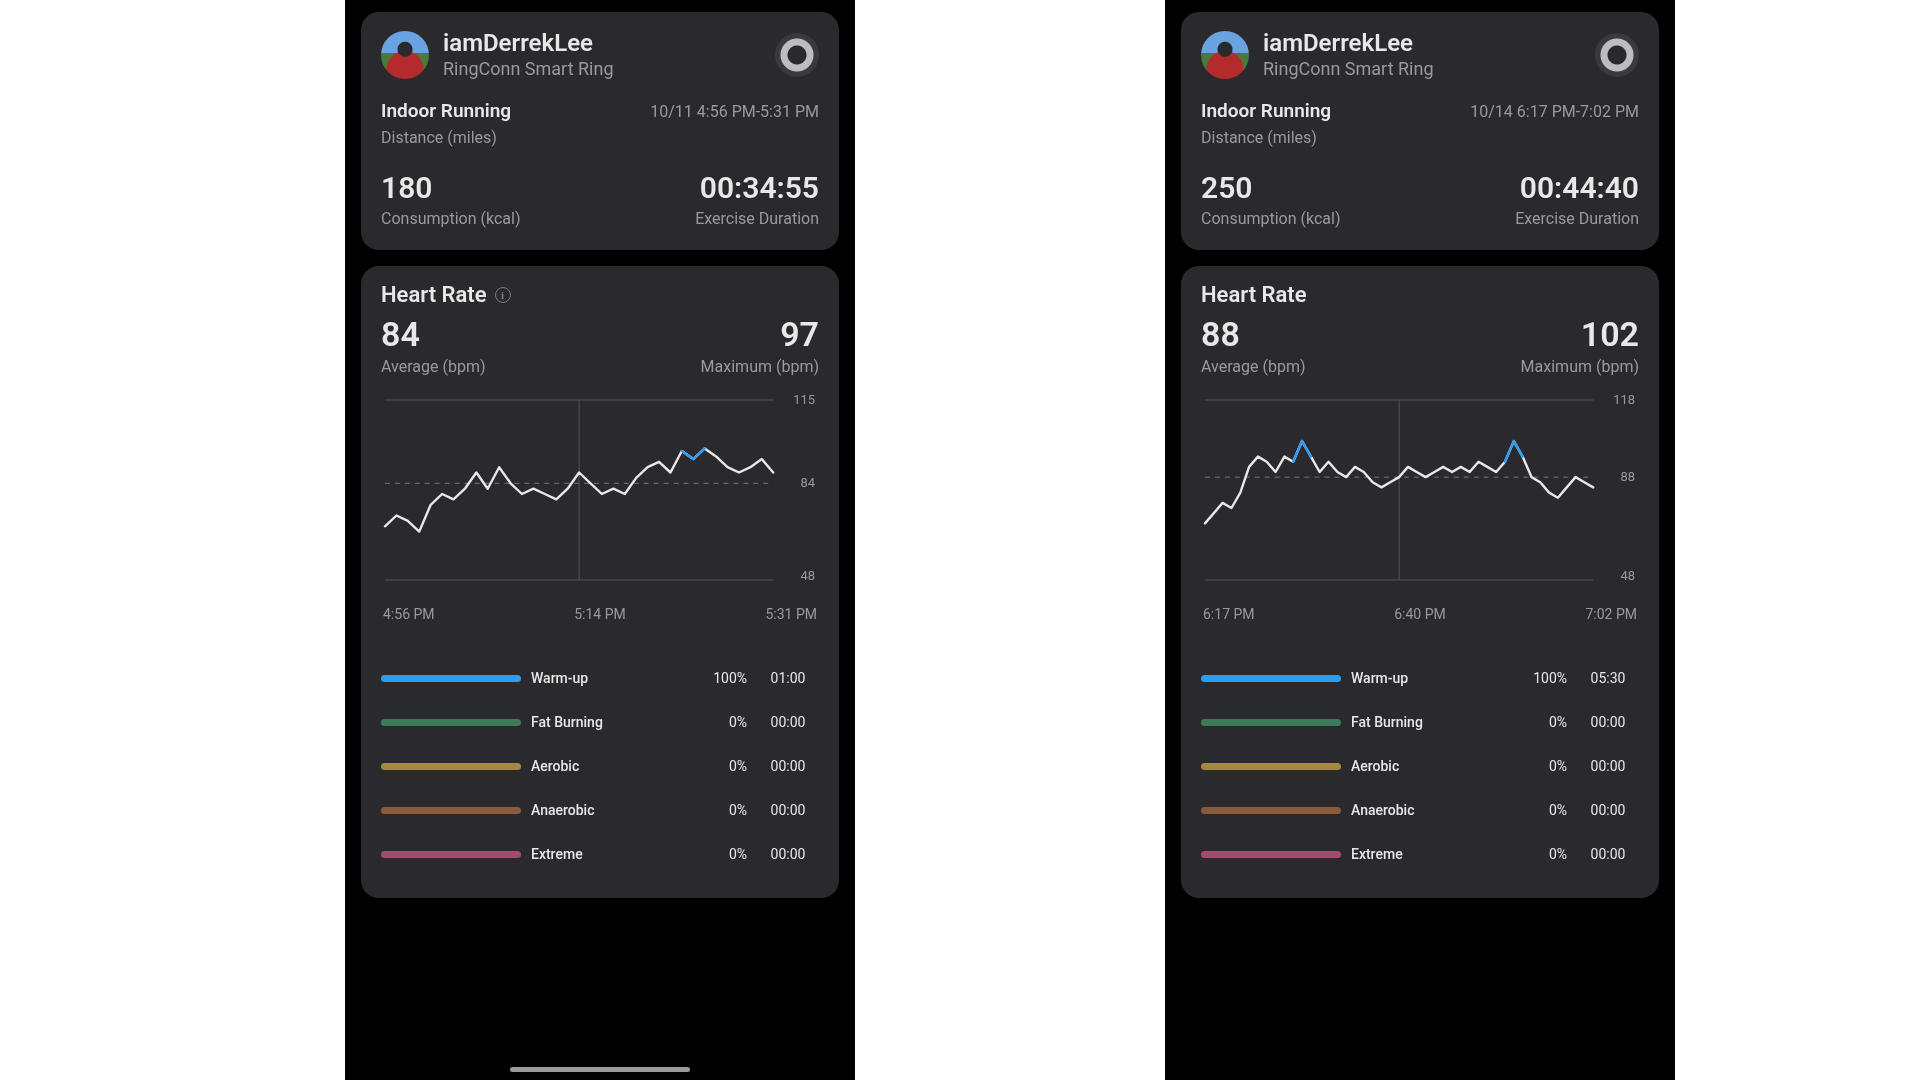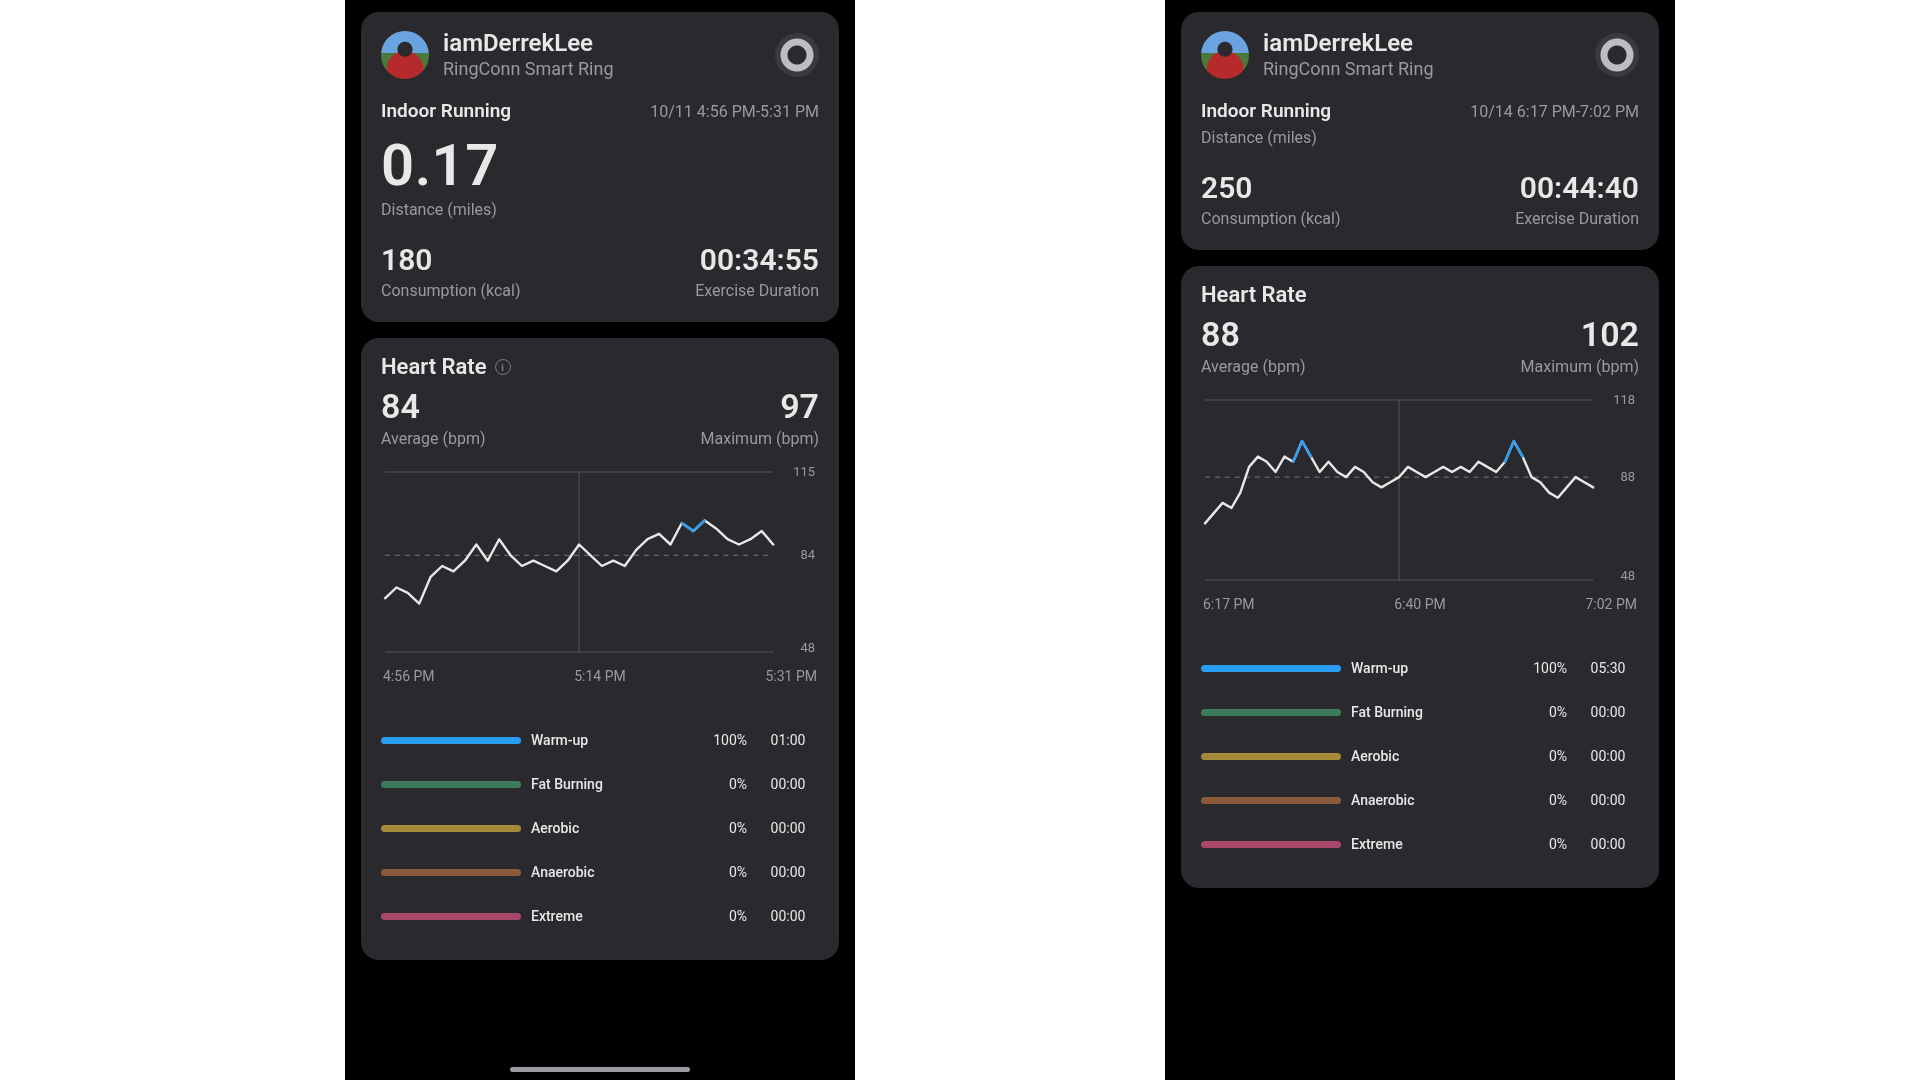--- a/index.html
+++ b/index.html
@@ -110,21 +110,21 @@
   .hr-r { text-align: right; }
 
   
   .chart-wrap { margin-top: 14px; }
   .chart {
     width: 100%; height: 200px; display: block;
   }
   .xaxis {
     display: flex; justify-content: space-between;
     font-size: 14px; color: var(--fg-dim);
-    margin-top: 6px;
+    margin-top: 16px;
     padding: 0 2px;
   }
 
   
   .zones { margin-top: 34px; }
   .zone-row {
     display: flex; align-items: center;
     gap: 10px;
     padding: 14px 0;
     font-size: 14px;
@@ -160,21 +160,20 @@
           <div class="hdr-sub">RingConn Smart Ring</div>
         </div>
         <div class="ring-ico"></div>
       </div>
 
       <div class="row-top">
         <div class="act">Indoor Running</div>
         <div class="tstamp">10/11 4:56 PM-5:31 PM</div>
       </div>
 
-      <div class="dist-val">0.17</div>
       <div class="lbl">Distance (miles)</div>
 
       <div class="stats">
         <div>
           <div class="stat-val">180</div>
           <div class="lbl">Consumption (kcal)</div>
         </div>
         <div class="stat-r">
           <div class="stat-val">00:34:55</div>
           <div class="lbl">Exercise Duration</div>

